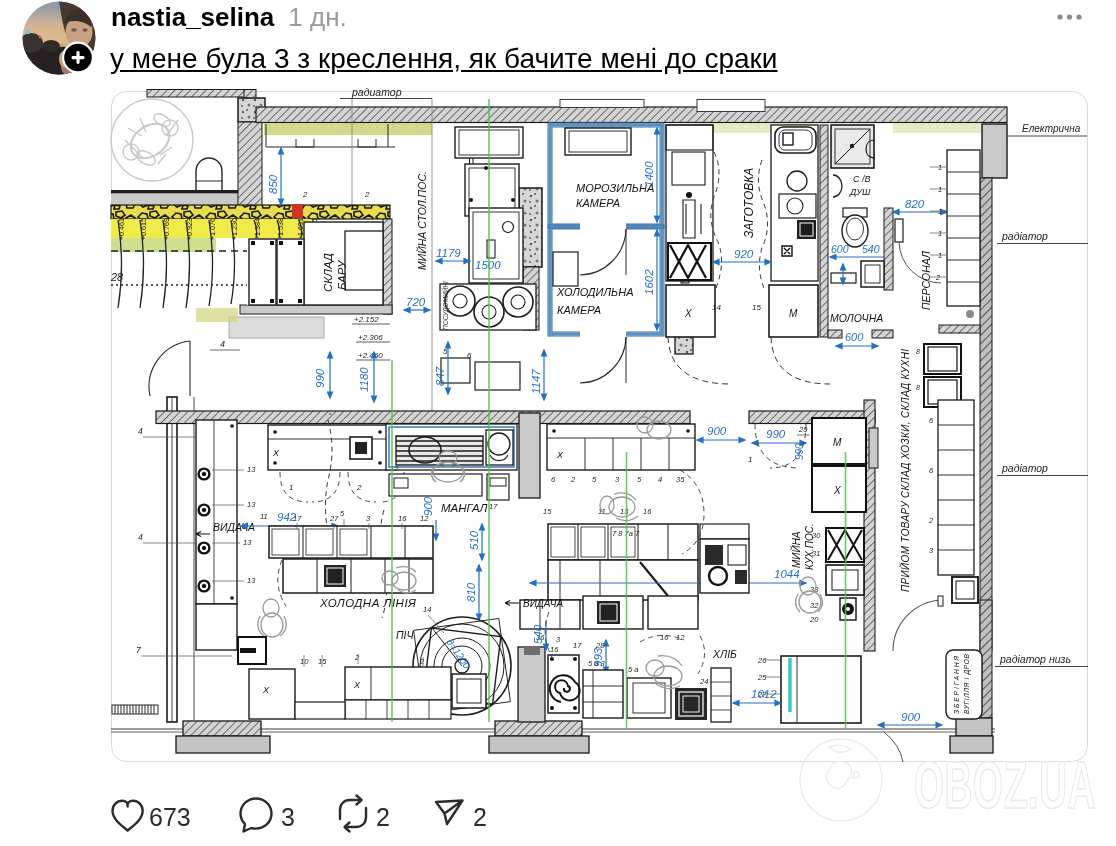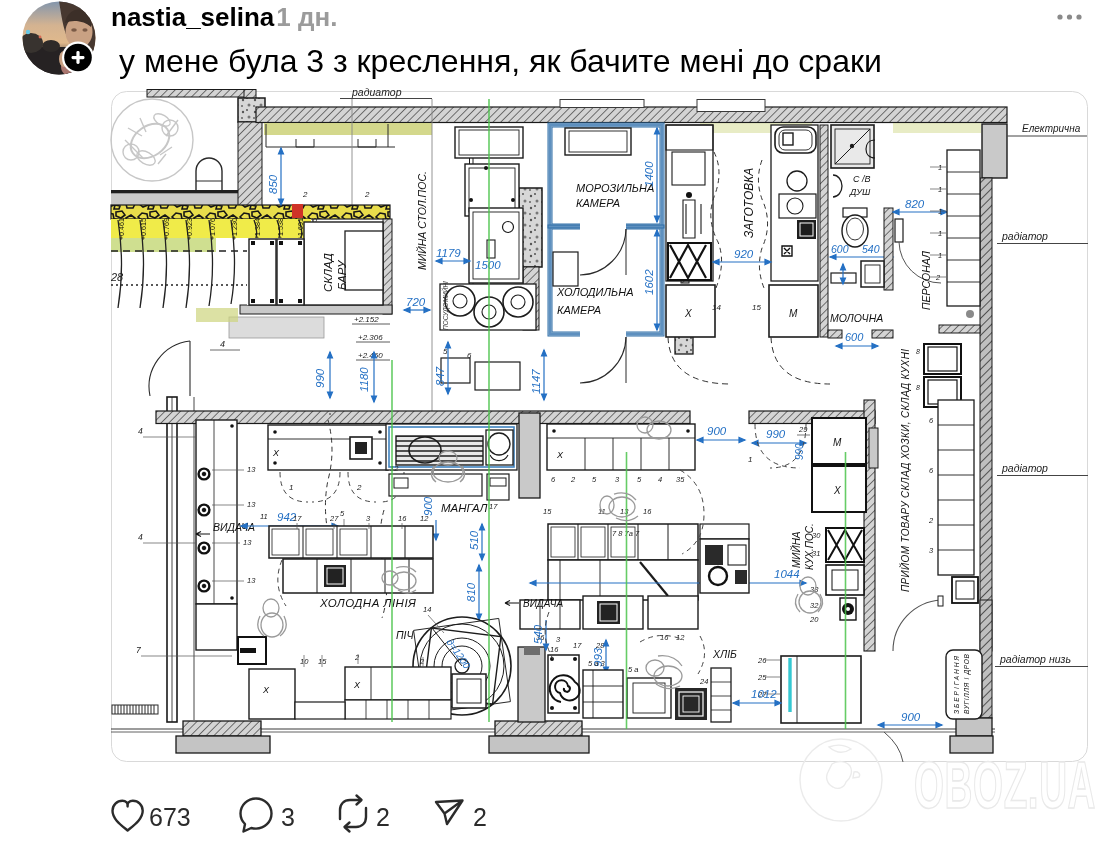--- a/index.html
+++ b/index.html
@@ -1,19 +1,19 @@
 <!DOCTYPE html>
 <html><head>
 <meta charset="utf-8">
 <style>
   html,body{margin:0;padding:0;background:#ffffff;width:1116px;height:846px;overflow:hidden;}
   body{font-family:"Liberation Sans", sans-serif;position:relative;}
   .uname{position:absolute;left:111px;top:2px;font-size:26px;font-weight:700;color:#000;}
-  .uname .time{font-weight:700;color:#9b9b9b;margin-left:2px;}
-  .caption{position:absolute;left:119px;top:43px;font-size:32px;color:#000;}
+  .uname .time{font-weight:400;color:#9b9b9b;margin-left:14px;}
+  .caption{position:absolute;left:110px;top:43px;font-size:28px;color:#000;text-decoration:underline;}
   .dots{position:absolute;left:1056px;top:12px;}
   .counts{position:absolute;top:793px;left:0;width:1116px;height:46px;}
 </style>
 </head>
 <body>
 
 <svg class="avatarsvg" style="position:absolute;left:21px;top:1px" width="76" height="76" viewBox="0 0 76 76">
   <defs>
     <clipPath id="avc">
         <circle cx="38" cy="37" r="36.5"></circle>

